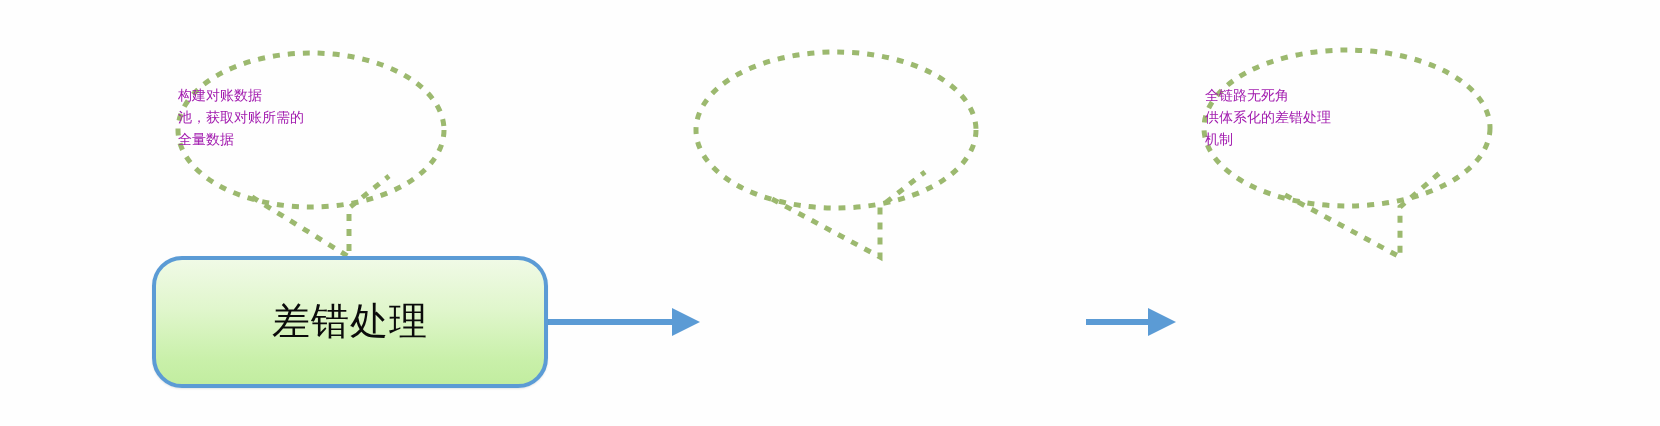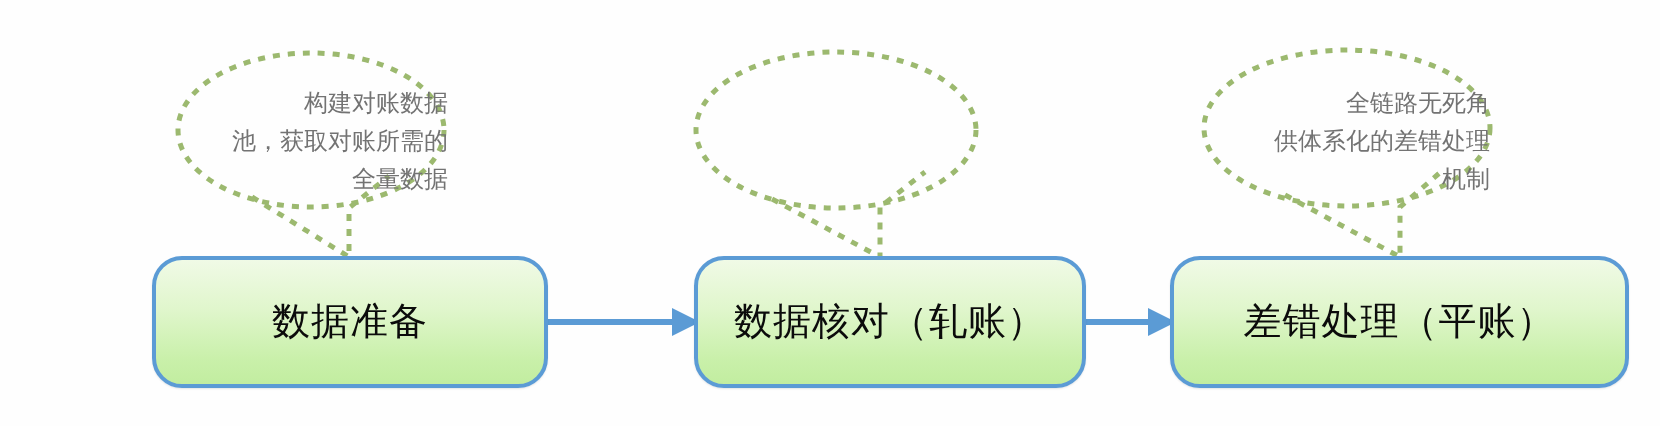--- a/index.html
+++ b/index.html
@@ -52,24 +52,24 @@
     font-weight: 400;
   }
 
   #box-1 { left: 152px; top: 256px; width: 396px; height: 132px; }
   #box-2 { left: 694px; top: 256px; width: 392px; height: 132px; }
   #box-3 { left: 1170px; top: 256px; width: 459px; height: 132px; }
 
   
   .callout-text {
     position: absolute;
-    text-align: right;
-    font-size: 24px;
+    text-align: left;
+    font-size: 14px;
     line-height: 1.58;
-    color: #737373;
+    color: #a21caf;
     white-space: pre-line;
     pointer-events: none;
   }
   #callout-text-1 { left: 178px; top: 84px; width: 270px; }
   #callout-text-2 { left: 700px; top: 84px; width: 280px; }
   #callout-text-3 { left: 1205px; top: 84px; width: 285px; }
 </style>
 </head>
 <body>
 
@@ -106,24 +106,18 @@
   <div class="callout-text" id="callout-text-1">构建对账数据
 池，获取对账所需的
 全量数据</div>
 
 
   <div class="callout-text" id="callout-text-3">全链路无死角
 供体系化的差错处理
 机制</div>
 
   <div class="process-box" id="box-1">
-    <span class="process-label">数据准备</span>
+    <span class="process-label">差错处理</span>
   </div>
 
-  <div class="process-box" id="box-2">
-    <span class="process-label">数据核对（轧账）</span>
-  </div>
 
-  <div class="process-box" id="box-3">
-    <span class="process-label">差错处理（平账）</span>
-  </div>
 
 </div>
 
 </body></html>

